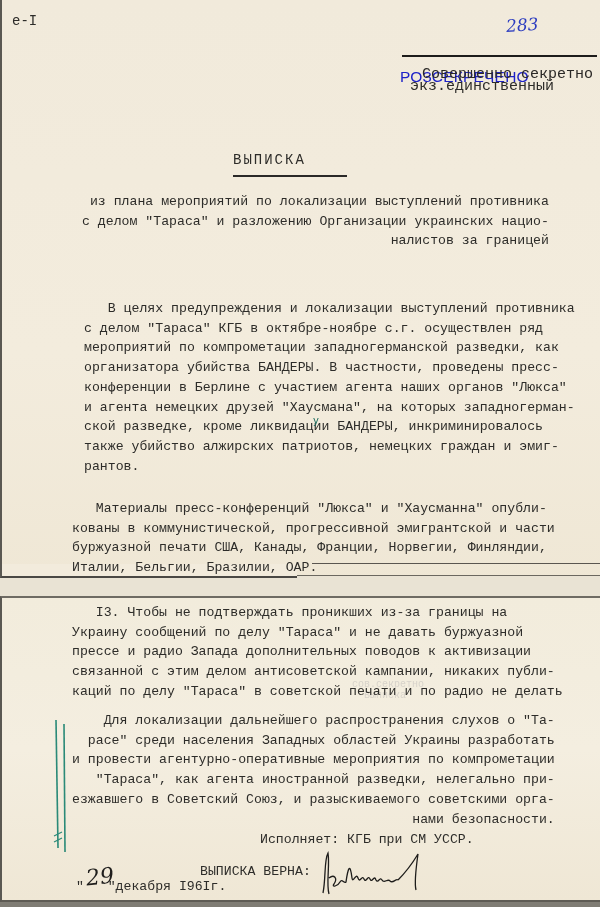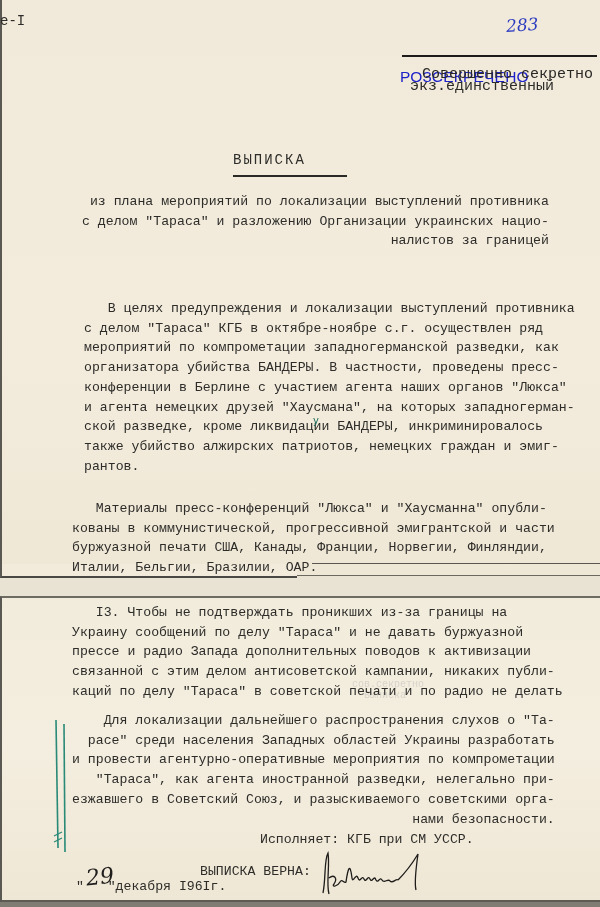--- a/index.html
+++ b/index.html
@@ -70,20 +70,21 @@
       font-size: 13.2px;
       line-height: 19.7px;
       white-space: pre;
       letter-spacing: 0px;
       color: #2d2c29;
     }
     .corner-label {
       left: 0;
       top: 12px;
       font-size: 14px;
+      padding-left: 12px;
     }
     .stamp {
       position: absolute;
       left: 400px;
       top: 37px;
       font-family: Liberation Sans, sans-serif;
       font-size: 15.5px;
       color: #1e22c8;
       letter-spacing: 0.2px;
       margin-top: 31px;

